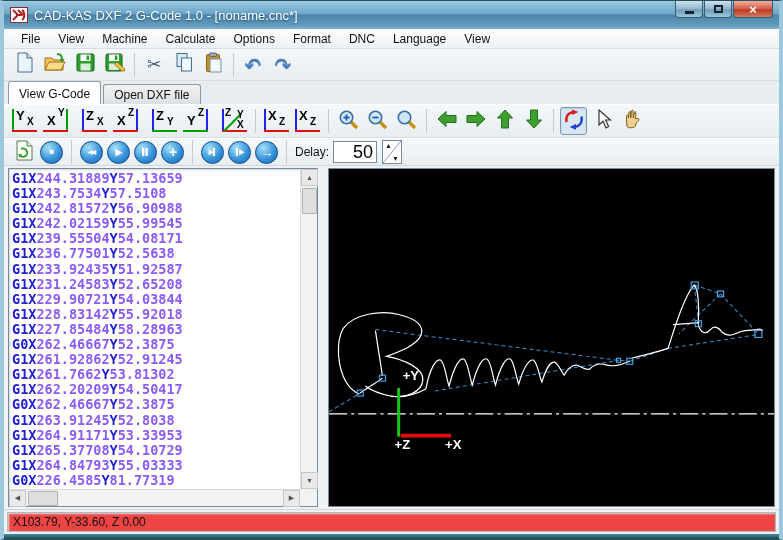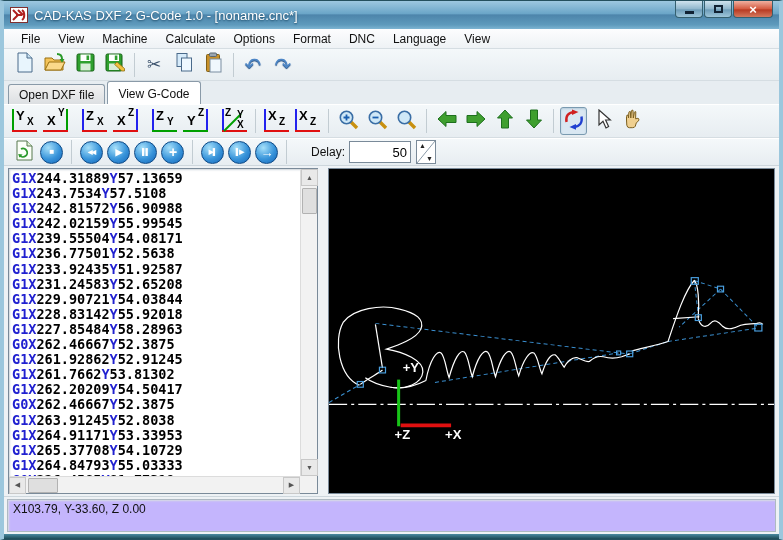--- a/index.html
+++ b/index.html
@@ -76,63 +76,63 @@
     height:28px; flex:0 0 28px; display:flex; align-items:center; padding-left:8px; gap:4px;
     background:linear-gradient(#f4f8fa,#e7edf1); border-top:1px solid #fff; border-bottom:1px solid #cdd6dc;
   }
   .pbtn{
     width:23px; height:23px; border-radius:50%;
     background:radial-gradient(circle at 35% 28%, #a6e0fa, #3894da 55%, #1565b8);
     border:1px solid #0e4a86; color:#fff; display:flex; align-items:center; justify-content:center;
     font-weight:bold; flex:0 0 auto; line-height:1;
   }
   .genbtn{ width:24px; height:24px; display:flex; align-items:center; justify-content:center; }
-  .delay-label{ font-size:12px; color:#111; margin-left:16px; }
+  .delay-label{ font-size:12px; color:#111; }
   .delay-input{
-    width:62px; height:22px; border:1px solid #7a8a99; background:#fff; font-size:13px;
+    width:44px; height:22px; border:1px solid #7a8a99; background:#fff; font-size:18px;
     text-align:right; padding-right:3px; font-family:"Liberation Sans",sans-serif;
   }
   .spinner{ position:relative; width:20px; height:24px; border:1px solid #7a8a99; background:#fff; margin-left:1px;}
   .spinner svg{ position:absolute; left:0; top:0; }
   .spin-up{ position:absolute; left:2px; top:1px; font-size:7px; color:#222; }
   .spin-down{ position:absolute; right:2px; bottom:1px; font-size:7px; color:#222; }
 
   
   .main{ flex:1 1 auto; display:flex; padding:2px 4px 2px 4px; gap:10px; background:#eef2f5; min-height:0;}
   .gcode-panel{
     position:relative; width:310px; flex:0 0 310px; border:1px solid #7a8a99;
     background:#fff; box-shadow:inset 1px 1px 2px #cfd6db;
   }
   .gcode-text{
     position:absolute; left:0; top:0; right:17px; bottom:17px; overflow:hidden;
     font-family:"DejaVu Sans Mono","Liberation Mono",monospace; font-size:13.5px; font-weight:bold;
     line-height:15.1px; padding:2px 0 0 3px; white-space:pre;
   }
   .gl-letter{ color:#2020d0; }
-  .gl-number{ color:#000000; }
+  .gl-number{ color:#8b5cf6; }
 
   .vsb{ position:absolute; top:0; right:0; bottom:17px; width:17px; background:#f2f2f2; border-left:1px solid #dcdcdc;}
   .hsb{ position:absolute; left:0; right:17px; bottom:0; height:17px; background:#f2f2f2; border-top:1px solid #dcdcdc; display:flex; align-items:center;}
   .sb-btn{ width:17px; height:17px; background:#e9e9e9; border:1px solid #c8c8c8; display:flex; align-items:center; justify-content:center; font-size:7px; color:#555; flex:0 0 auto;}
   .vsb .sb-btn{ position:absolute; left:0; }
   .vsb-up{ top:0; } .vsb-down{ bottom:0; }
   .vsb-thumb{ position:absolute; left:1px; top:19px; width:15px; height:26px; background:#dfdfdf; border:1px solid #b2b2b2; border-radius:1px;}
   .hsb-thumb{ width:30px; height:15px; background:#dfdfdf; border:1px solid #b2b2b2; margin-left:2px; border-radius:1px;}
   .hsb .sb-right{ margin-left:auto; }
   .sb-corner{ position:absolute; right:0; bottom:0; width:17px; height:17px; background:#f2f2f2; }
 
   .canvas-panel{
     flex:1 1 auto; border:1px solid #7a8a99; background:#000; position:relative; overflow:hidden;
   }
   .canvas-panel svg{ display:block; width:100%; height:100%; }
 
   
   .statusbar{ flex:0 0 24px; background:#eef2f5; border-top:1px solid #cdd6dc; padding:2px 3px; }
   .status-field{
-    height:33px; border:1px solid #aeb9c2; box-shadow:inset 1px 1px 2px #d8dee3; background:#c4b5fd;
+    height:20px; border:1px solid #aeb9c2; box-shadow:inset 1px 1px 2px #d8dee3; background:#ef4444;
     font-size:12px; color:#111; padding:2px 0 0 5px;
   }
   .bottomedge{ flex:0 0 5px; background:linear-gradient(#4a8aa0,#1c4a56); }
 </style>
 </head>
 <body>
 
 <div class="window">
 
   <div class="titlebar">
@@ -220,22 +220,22 @@
       <div class="tsep"></div>
       <div class="tbtn">
         <span><span style="font-size:20px;color:#4d86c6;text-shadow:0 1px 1px #1c4a80;">↶</span></span>
       </div>
       <div class="tbtn">
         <span><span style="font-size:20px;color:#4d86c6;text-shadow:0 1px 1px #1c4a80;">↷</span></span>
       </div>
     </div>
 
   <div class="tabrow">
+    <div class="tab active">View G-Code</div>
     <div class="tab">Open DXF file</div>
-    <div class="tab active">View G-Code</div>
   </div>
 
   <div class="toolbar2" id="toolbar2">
       <div class="axisbtn">
         <span class="vline" style="left:2px;background:#00a000"></span>
         <span class="hline" style="background:#e01010"></span>
         <span class="big" style="left:6px;top:1px">Y</span>
         <span class="small" style="left:17px;top:9px">X</span>
       </div>
       <div class="axisbtn">

